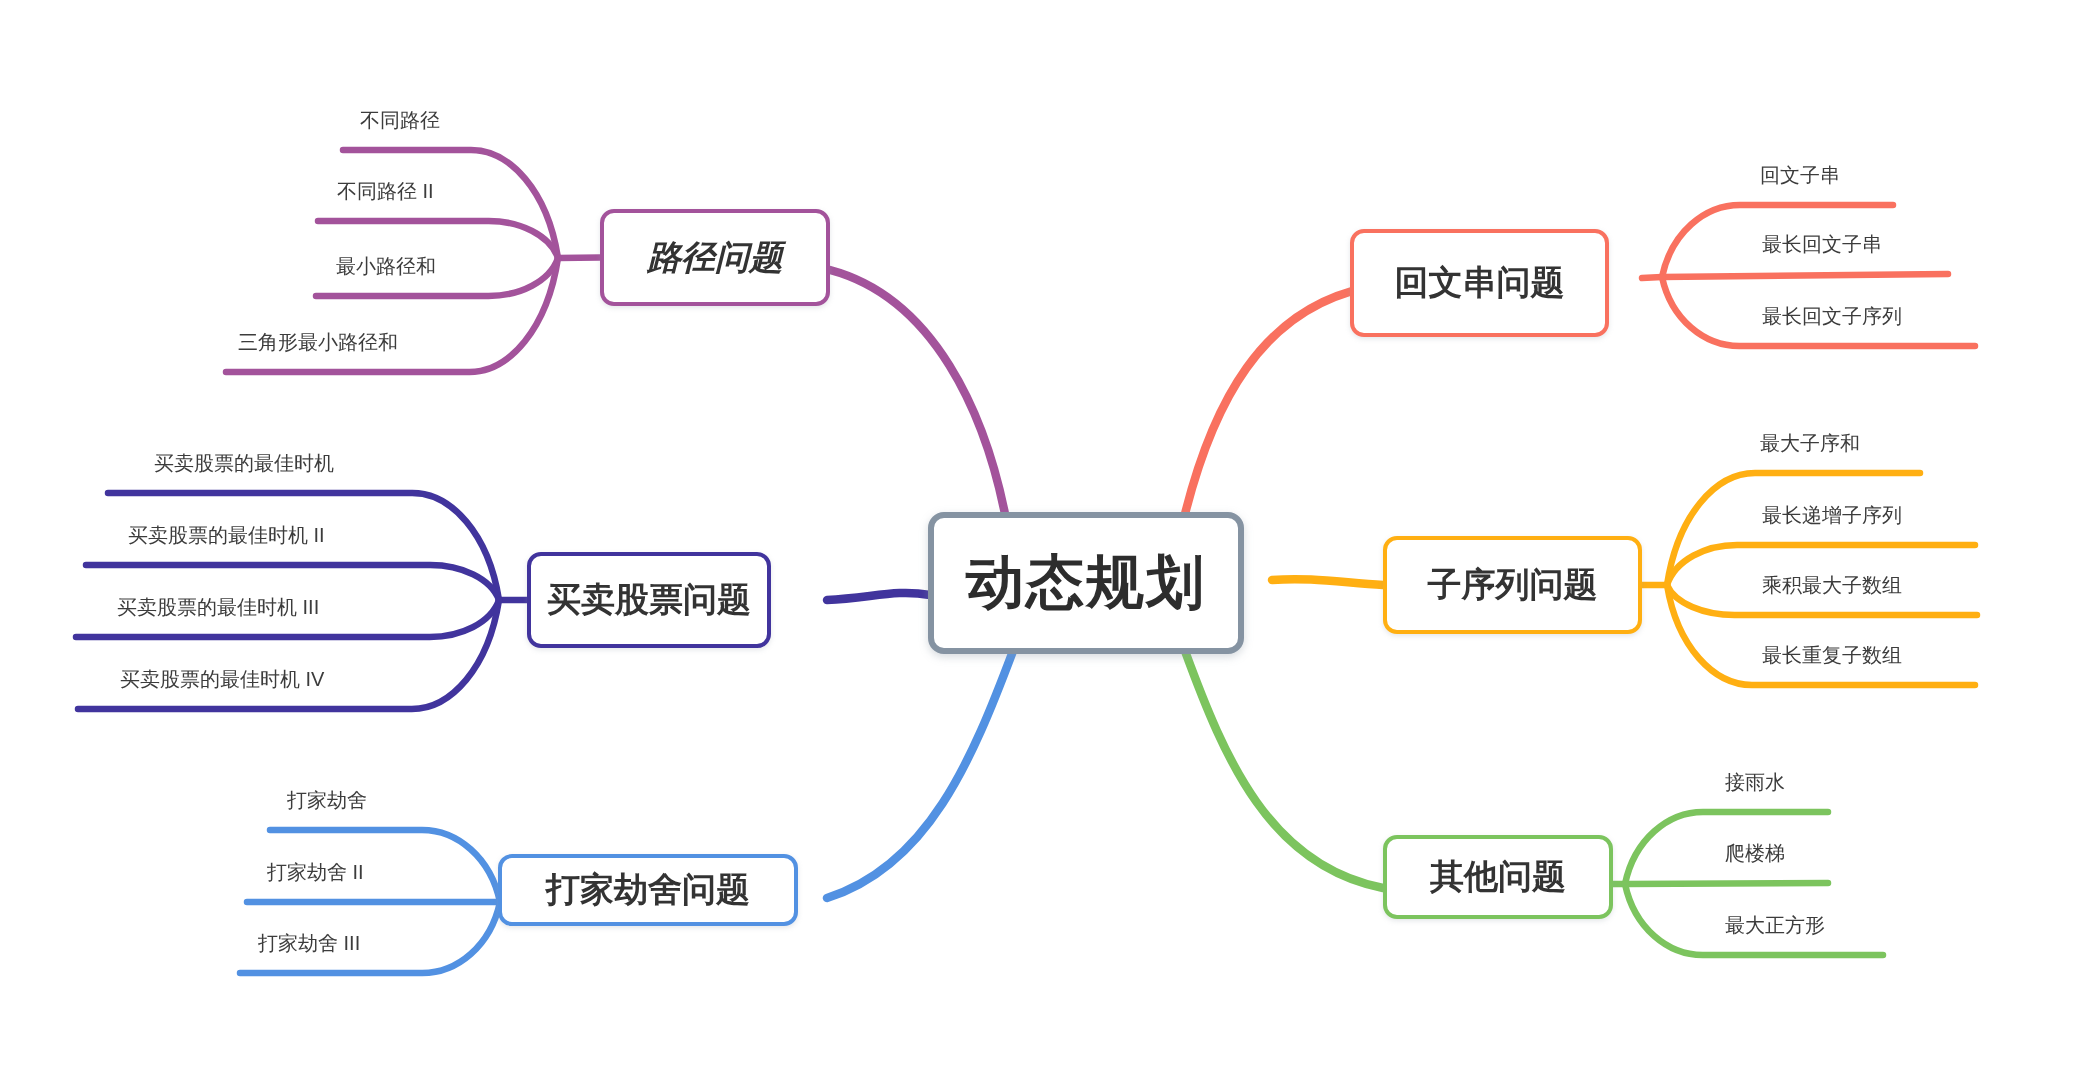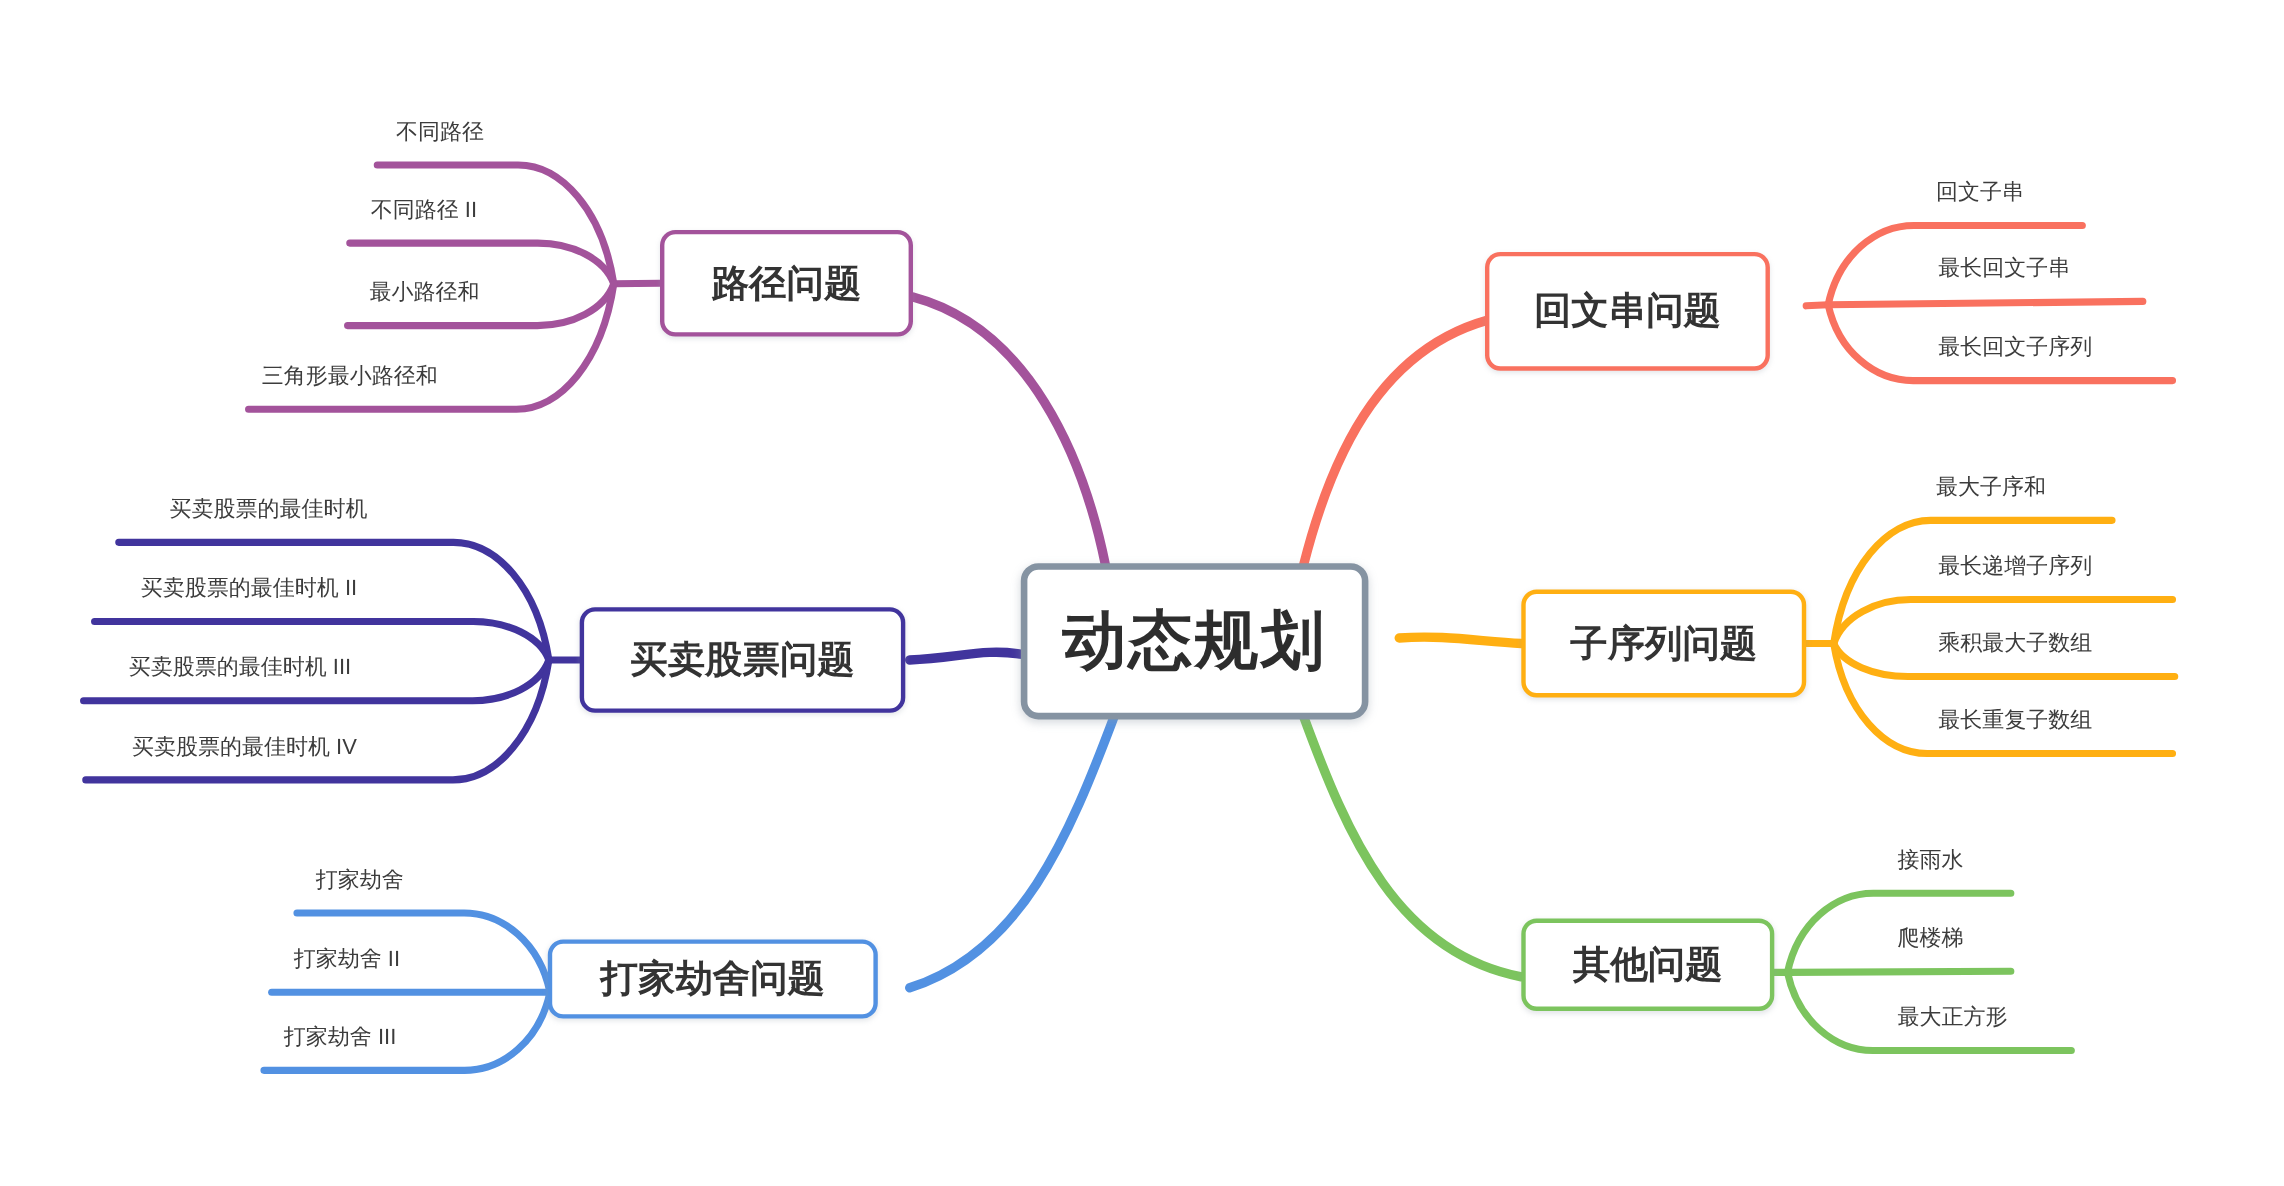--- a/index.html
+++ b/index.html
@@ -98,28 +98,28 @@
 
   <div class="node-box central" id="central-node" style="left: 928px; top: 512px; width: 316px; height: 142px; border-color: rgb(133, 147, 162);">
     <span class="node-label" style="color: rgb(45, 45, 45);">动态规划</span>
   </div>
 
   <div id="nodes-layer">
       <div class="leaf-label" style="left: 360px; top: 103px;">不同路径</div>
       <div class="leaf-label" style="left: 337px; top: 174px;">不同路径 II</div>
       <div class="leaf-label" style="left: 336px; top: 249px;">最小路径和</div>
       <div class="leaf-label" style="left: 238px; top: 325px;">三角形最小路径和</div>
-      <div class="node-box" style="left: 600px; top: 209px; width: 230px; height: 97px; border-color: rgb(163, 83, 155);">
+      <div class="node-box" style="left: 600px; top: 209px; width: 230px; height: 97px; border-color: rgb(163, 83, 155); font-style: italic;">
         <span class="node-label">路径问题</span>
       </div>
       <div class="leaf-label" style="left: 154px; top: 446px;">买卖股票的最佳时机</div>
       <div class="leaf-label" style="left: 128px; top: 518px;">买卖股票的最佳时机 II</div>
       <div class="leaf-label" style="left: 117px; top: 590px;">买卖股票的最佳时机 III</div>
       <div class="leaf-label" style="left: 120px; top: 662px;">买卖股票的最佳时机 IV</div>
-      <div class="node-box" style="left: 527px; top: 552px; width: 296px; height: 96px; border-color: rgb(65, 52, 157);">
+      <div class="node-box" style="left: 527px; top: 552px; width: 244px; height: 96px; border-color: rgb(65, 52, 157);">
         <span class="node-label">买卖股票问题</span>
       </div>
       <div class="leaf-label" style="left: 287px; top: 783px;">打家劫舍</div>
       <div class="leaf-label" style="left: 267px; top: 855px;">打家劫舍 II</div>
       <div class="leaf-label" style="left: 258px; top: 926px;">打家劫舍 III</div>
       <div class="node-box" style="left: 498px; top: 854px; width: 300px; height: 72px; border-color: rgb(82, 145, 226);">
         <span class="node-label">打家劫舍问题</span>
       </div>
       <div class="leaf-label" style="left: 1760px; top: 158px;">回文子串</div>
       <div class="leaf-label" style="left: 1762px; top: 227px;">最长回文子串</div>

